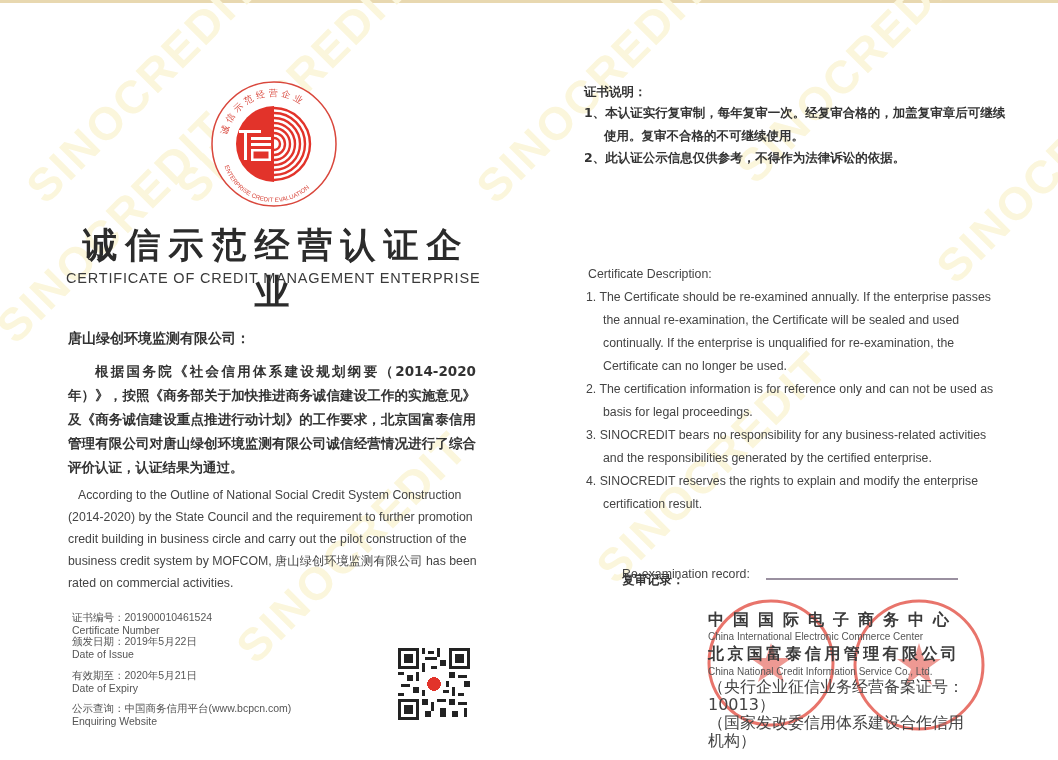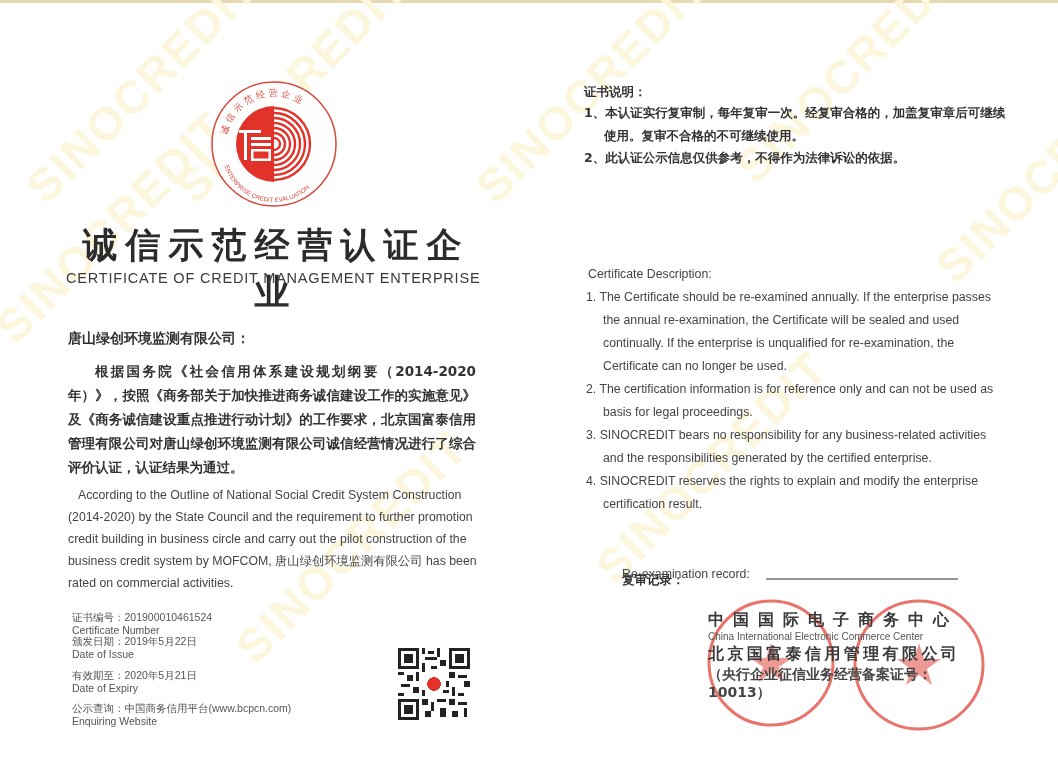--- a/index.html
+++ b/index.html
@@ -33,21 +33,21 @@
        font-family:"Liberation Sans",sans-serif;}
   .rlist-en .item{padding-left:17px;text-indent:-17px;}
   .rec-cn{position:absolute;left:622px;top:544px;font-size:12.5px;font-weight:bold;color:#333;margin-top:28px;}
   .rec-en{position:absolute;left:622px;top:567px;font-size:12.3px;color:#444;font-family:"Liberation Sans",sans-serif;}
   .rec-line{position:absolute;left:766px;top:578px;width:192px;height:2px;background:#9a90a0;}
   
   .issuer{position:absolute;left:708px;top:610px;width:270px;color:#3a3a3a;}
   .issuer .cn1{font-size:16px;font-weight:bold;letter-spacing:9px;line-height:20px;}
   .issuer .en1{font-size:10px;line-height:13px;font-family:"Liberation Sans",sans-serif;color:#555;}
   .issuer .cn2{font-size:16px;font-weight:bold;letter-spacing:3.4px;line-height:22px;}
-  .issuer .cn3{font-size:14px;font-weight:bold;line-height:18px;color:#444;}
+  .issuer .cn3{font-size:16px;font-weight:normal;line-height:18px;color:#444;}
   .seal{position:absolute;pointer-events:none;}
 </style>
 </head>
 <body>
 
 <div class="topline"></div>
 
 <div class="watermark" style="left:-10px;top:60px;">SINOCREDIT</div>
 <div class="watermark" style="left:-40px;top:200px;">SINOCREDIT</div>
 <div class="watermark" style="left:140px;top:60px;">SINOCREDIT</div>
@@ -202,14 +202,16 @@
 </svg>
 <svg class="seal" style="left:852px;top:598px;" width="134" height="134" viewBox="0 0 134 134">
   <circle cx="67" cy="67" r="64" fill="none" stroke="#e0453a" stroke-width="3" opacity="0.75"></circle>
   <polygon points="67,45 72,61 89,61 75,71 80,87 67,77 54,87 59,71 45,61 62,61" fill="#e0453a" opacity="0.55"></polygon>
 </svg>
 
 <div class="issuer">
   <div class="cn1">中国国际电子商务中心</div>
   <div class="en1">China International Electronic Commerce Center</div>
   <div class="cn2">北京国富泰信用管理有限公司</div>
+  <div class="en1">China National Credit Information Service Co., Ltd.</div>
   <div class="cn3">（央行企业征信业务经营备案证号：10013）</div>
+  <div class="cn3">（国家发改委信用体系建设合作信用机构）</div>
 </div>
 
 </body></html>

